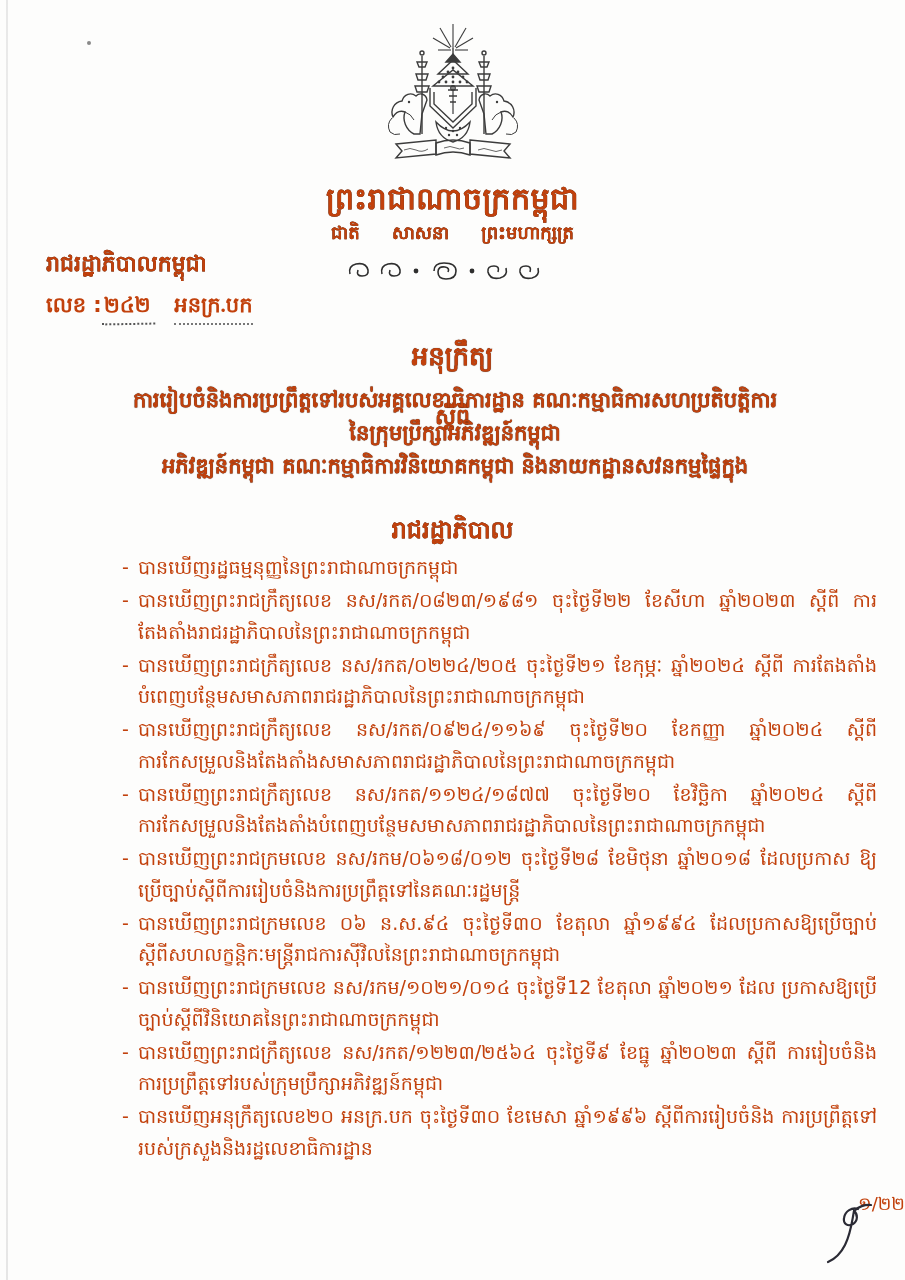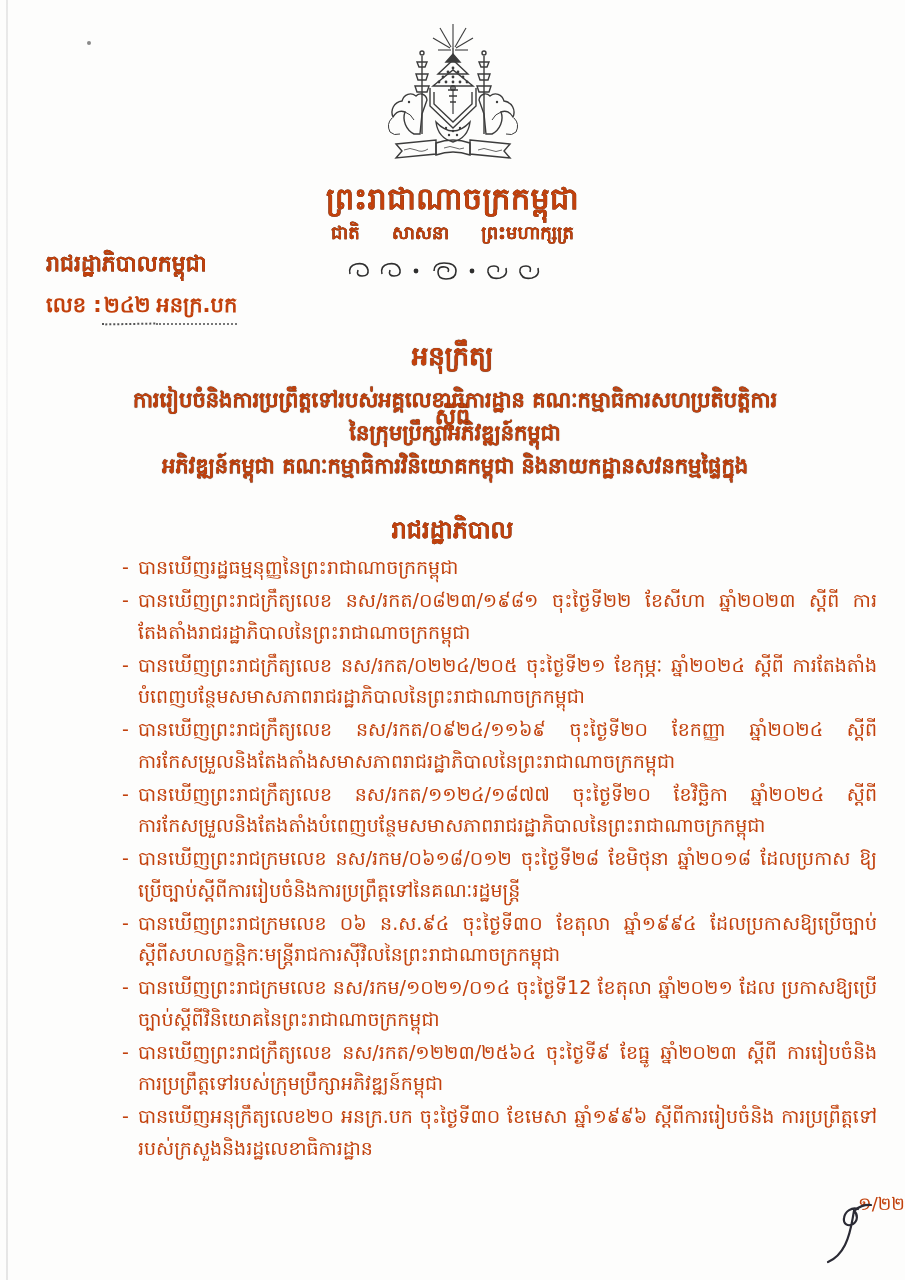--- a/index.html
+++ b/index.html
@@ -34,22 +34,22 @@
   .ornament { position: absolute; left: 0; right: 0; top: 258px; text-align: center; }
 
   .ref-block { position: absolute; left: 46px; top: 250px; }
   .ref-issuer { font-size: 22px; font-weight: bold; text-shadow: 0 0 .5px #1c1c1c; }
   .ref-number-line { margin-top: 9px; font-size: 21px; font-weight: bold; white-space: nowrap; }
   .ref-number-handwritten {
     display: inline-block; padding: 0 4px 1px 2px; 
     border-bottom: 2px dotted #555;
     font-family: "DejaVu Serif", serif; transform: rotate(-1deg);
   }
-  .ref-number-suffix { display: inline-block; margin-left: 2px;
-    border-bottom: 2px dotted #777; padding-bottom: 1px; }
+  .ref-number-suffix { display: inline-block; margin-left: 20px;
+    border-bottom: 2px dotted #777; padding-bottom: 1px; font-family: Liberation Serif, serif; }
 
   .decree-type {
     position: absolute; left: 0; right: 0; top: 340px; text-align: center;
     font-size: 26px; font-weight: bold; text-shadow: 0 0 .7px #1c1c1c;
   }
   .decree-regarding {
     position: absolute; left: 0; right: 0; top: 376px; text-align: center;
     font-size: 22px; font-weight: bold; text-shadow: 0 0 .7px #1c1c1c; margin-top: 27px;
   }
   .decree-title {

